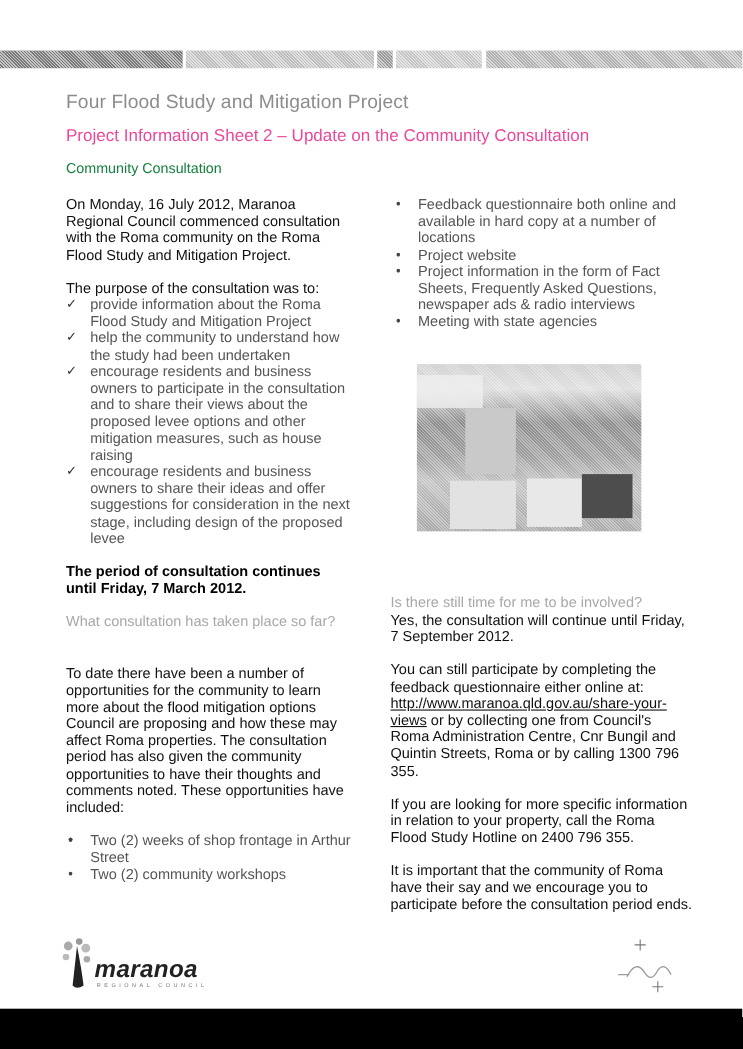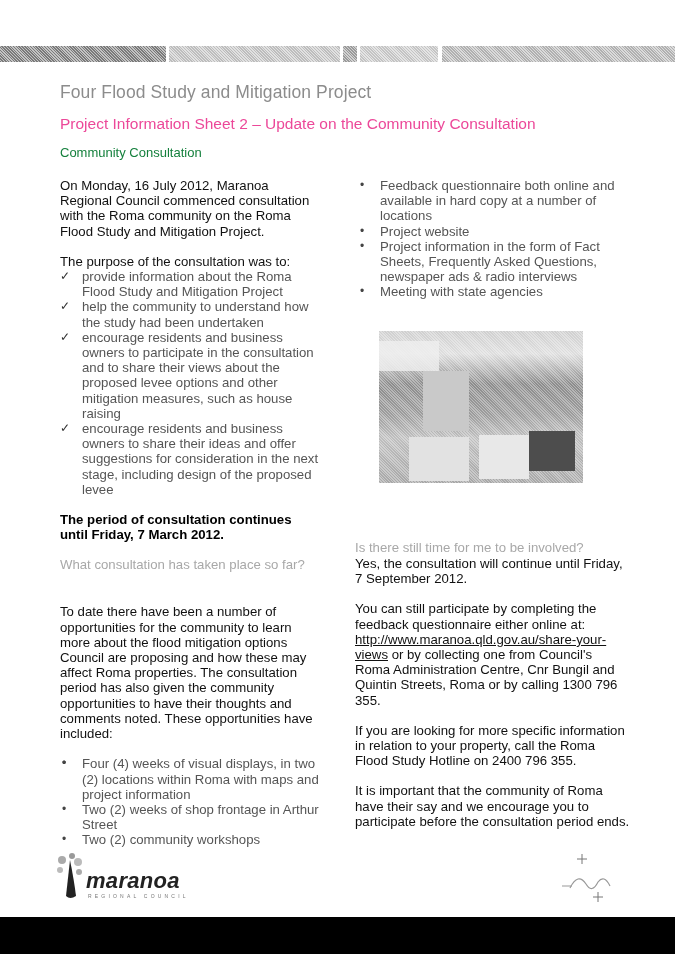--- a/index.html
+++ b/index.html
@@ -80,21 +80,21 @@
     <li><span class="mk">✓</span><span>provide information about the Roma Flood Study and Mitigation Project</span></li>
     <li><span class="mk">✓</span><span>help the community to understand how the study had been undertaken</span></li>
     <li><span class="mk">✓</span><span>encourage residents and business owners to participate in the consultation and to share their views about the proposed levee options and other mitigation measures, such as house raising</span></li>
     <li><span class="mk">✓</span><span>encourage residents and business owners to share their ideas and offer suggestions for consideration in the next stage, including design of the proposed levee</span></li>
   </ul>
   <p class="para bold">The period of consultation continues until Friday, 7 March 2012.</p>
   <p class="subhead">What consultation has taken place so far?</p>
   <p class="para">To date there have been a number of opportunities for the community to learn more about the flood mitigation options Council are proposing and how these may affect Roma properties. The consultation period has also given the community opportunities to have their thoughts and comments noted. These opportunities have included:</p>
   <ul class="dot">
     <li><span class="mk">•</span></li>
-    <li><span class="mk">•</span><span>Four (4) weeks of visual displays, in two (2) locations within Roma with maps and project information</span></li>
+    <li><span class="mk">•</span></li>
     <li><span class="mk">•</span><span>Two (2) weeks of shop frontage in Arthur Street</span></li>
     <li><span class="mk">•</span><span>Two (2) community workshops</span></li>
   </ul>
 </div>
 
 <div class="col col-right">
   <ul class="dot">
     <li><span class="mk">•</span><span>Feedback questionnaire both online and available in hard copy at a number of locations</span></li>
     <li><span class="mk">•</span><span>Project website</span></li>
     <li><span class="mk">•</span><span>Project information in the form of Fact Sheets, Frequently Asked Questions, newspaper ads &amp; radio interviews</span></li>

